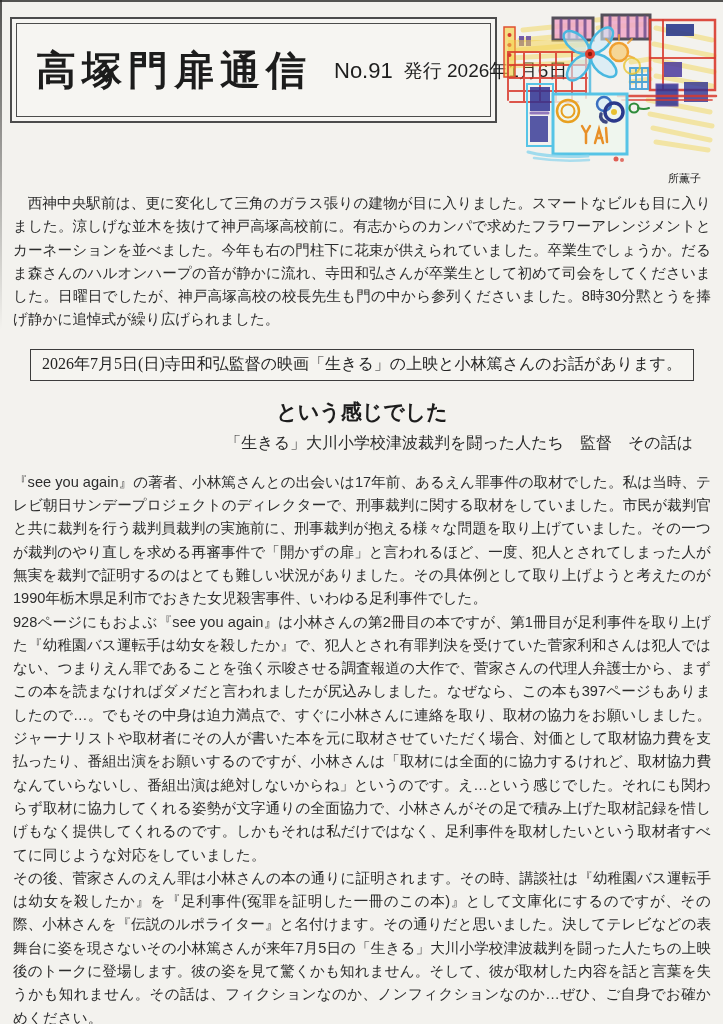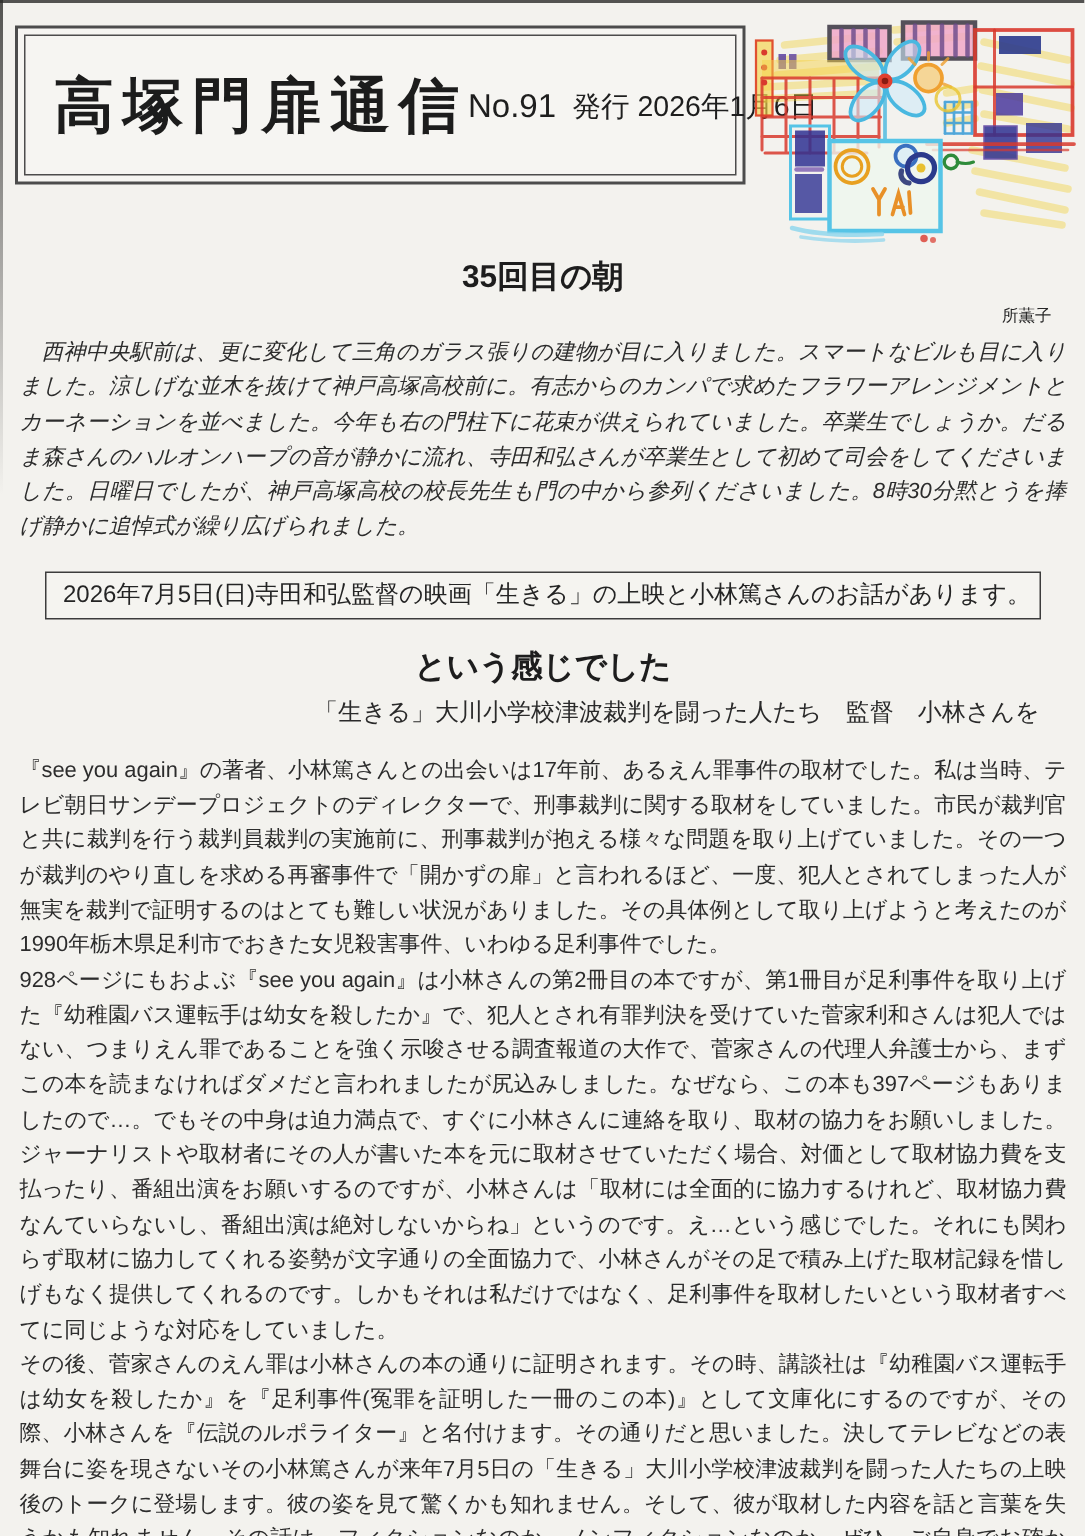--- a/index.html
+++ b/index.html
@@ -16,41 +16,41 @@
   .scan-top{position:absolute;top:0;left:0;width:100%;height:2px;background:#2b2b29;opacity:.8;}
   .scan-left{position:absolute;top:0;left:0;width:2px;height:330px;
     background:linear-gradient(#2b2b29,rgba(43,43,41,0));opacity:.8;}
   
   .header-box{
     position:absolute;left:10px;top:17px;width:487px;height:106px;
     border:2px solid #4c4c4c;background:#f6f5f2;box-sizing:border-box;padding:4px;
   }
   .header-inner{
     border:1px solid #4c4c4c;width:100%;height:100%;box-sizing:border-box;
-    display:flex;align-items:center;padding-left:19px;
+    display:flex;align-items:center;padding-left:19px;gap:22px;
   }
   .nl-title{font-size:40px;font-weight:600;letter-spacing:6px;color:#1c1c1c;white-space:nowrap;}
   .nl-meta{display:flex;flex-direction:row;gap:11px;padding-top:2px;}
   .nl-issue{font-size:22px;color:#1e1e1e;}
   .nl-date{font-size:19px;color:#1e1e1e;white-space:nowrap;text-align:right;}
   
   .illustration{position:absolute;left:498px;top:12px;width:222px;height:152px;}
   
   .content{position:absolute;top:166px;left:13px;right:12px;}
   h1,h2{font-size:21px;font-weight:bold;color:#1d1d1d;text-align:center;margin:0;}
   h1{padding-top:4px;}
   .author{text-align:right;font-size:11px;padding-right:10px;margin-top:5px;color:#262626;}
   .bodytext{
     font-size:14.6px;line-height:23.3px;margin:0;
     text-align:justify;text-justify:inter-ideograph;color:#2c2c2c;
   }
-  .p1{margin-top:6px;font-style:italic;}
+  .p1{margin-top:6px;}
   .announce{
     margin:17px auto 0;width:fit-content;max-width:640px;
-    border:1.5px solid #3c3c3c;padding:4px 11px 5px;background:#f5f4f0;
+    border:1.5px solid #3c3c3c;padding:4px 11px 5px;background:#f5f4f0;font-family:Liberation Serif, serif;
   }
   .announce span{font-size:16px;color:#242424;white-space:nowrap;}
   h2{margin-top:17px;}
   .subtitle{margin-top:7px;text-align:right;padding-right:18px;font-size:16px;color:#2a2a2a;}
   .bodyblock{margin-top:17px;}
 </style>
 </head>
 <body>
 
 <div class="page">
@@ -151,30 +151,29 @@
 
       <path d="M30 140 q22 6 60 4" stroke="#8ad4ec" stroke-width="3" fill="none" opacity="0.8"></path>
       <path d="M36 146 q26 4 55 2" stroke="#8ad4ec" stroke-width="2.5" fill="none" opacity="0.7"></path>
       <circle cx="118" cy="147" r="2.5" fill="#d93a2e" opacity="0.8"></circle>
       <circle cx="124" cy="148" r="2" fill="#d93a2e" opacity="0.7"></circle>
     </g>
   </svg>
 
   <div class="content">
 
-    <h1>35回目の朝</h1>
     <div class="author">所薫子</div>
     <p class="bodytext p1">　西神中央駅前は、更に変化して三角のガラス張りの建物が目に入りました。スマートなビルも目に入りました。涼しげな並木を抜けて神戸高塚高校前に。有志からのカンパで求めたフラワーアレンジメントとカーネーションを並べました。今年も右の門柱下に花束が供えられていました。卒業生でしょうか。だるま森さんのハルオンハープの音が静かに流れ、寺田和弘さんが卒業生として初めて司会をしてくださいました。日曜日でしたが、神戸高塚高校の校長先生も門の中から参列くださいました。8時30分黙とうを捧げ静かに追悼式が繰り広げられました。</p>
 
     <div class="announce">
       <span>2026年7月5日(日)寺田和弘監督の映画「生きる」の上映と小林篤さんのお話があります。</span>
     </div>
 
     <h2>という感じでした</h2>
-    <div class="subtitle">「生きる」大川小学校津波裁判を闘った人たち　監督　小林さんを</div>
+    <div class="subtitle">「生きる」大川小学校津波裁判を闘った人たち　監督　その話は</div>
 
     <div class="bodyblock">
       <p class="bodytext">『see you again』の著者、小林篤さんとの出会いは17年前、あるえん罪事件の取材でした。私は当時、テレビ朝日サンデープロジェクトのディレクターで、刑事裁判に関する取材をしていました。市民が裁判官と共に裁判を行う裁判員裁判の実施前に、刑事裁判が抱える様々な問題を取り上げていました。その一つが裁判のやり直しを求める再審事件で「開かずの扉」と言われるほど、一度、犯人とされてしまった人が無実を裁判で証明するのはとても難しい状況がありました。その具体例として取り上げようと考えたのが1990年栃木県足利市でおきた女児殺害事件、いわゆる足利事件でした。</p>
       <p class="bodytext">928ページにもおよぶ『see you again』は小林さんの第2冊目の本ですが、第1冊目が足利事件を取り上げた『幼稚園バス運転手は幼女を殺したか』で、犯人とされ有罪判決を受けていた菅家利和さんは犯人ではない、つまりえん罪であることを強く示唆させる調査報道の大作で、菅家さんの代理人弁護士から、まずこの本を読まなければダメだと言われましたが尻込みしました。なぜなら、この本も397ページもありましたので…。でもその中身は迫力満点で、すぐに小林さんに連絡を取り、取材の協力をお願いしました。ジャーナリストや取材者にその人が書いた本を元に取材させていただく場合、対価として取材協力費を支払ったり、番組出演をお願いするのですが、小林さんは「取材には全面的に協力するけれど、取材協力費なんていらないし、番組出演は絶対しないからね」というのです。え…という感じでした。それにも関わらず取材に協力してくれる姿勢が文字通りの全面協力で、小林さんがその足で積み上げた取材記録を惜しげもなく提供してくれるのです。しかもそれは私だけではなく、足利事件を取材したいという取材者すべてに同じような対応をしていました。</p>
       <p class="bodytext">その後、菅家さんのえん罪は小林さんの本の通りに証明されます。その時、講談社は『幼稚園バス運転手は幼女を殺したか』を『足利事件(冤罪を証明した一冊のこの本)』として文庫化にするのですが、その際、小林さんを『伝説のルポライター』と名付けます。その通りだと思いました。決してテレビなどの表舞台に姿を現さないその小林篤さんが来年7月5日の「生きる」大川小学校津波裁判を闘った人たちの上映後のトークに登場します。彼の姿を見て驚くかも知れません。そして、彼が取材した内容を話と言葉を失うかも知れません。その話は、フィクションなのか、ノンフィクションなのか…ぜひ、ご自身でお確かめください。</p>
     </div>
 
   </div>
 </div>
 

